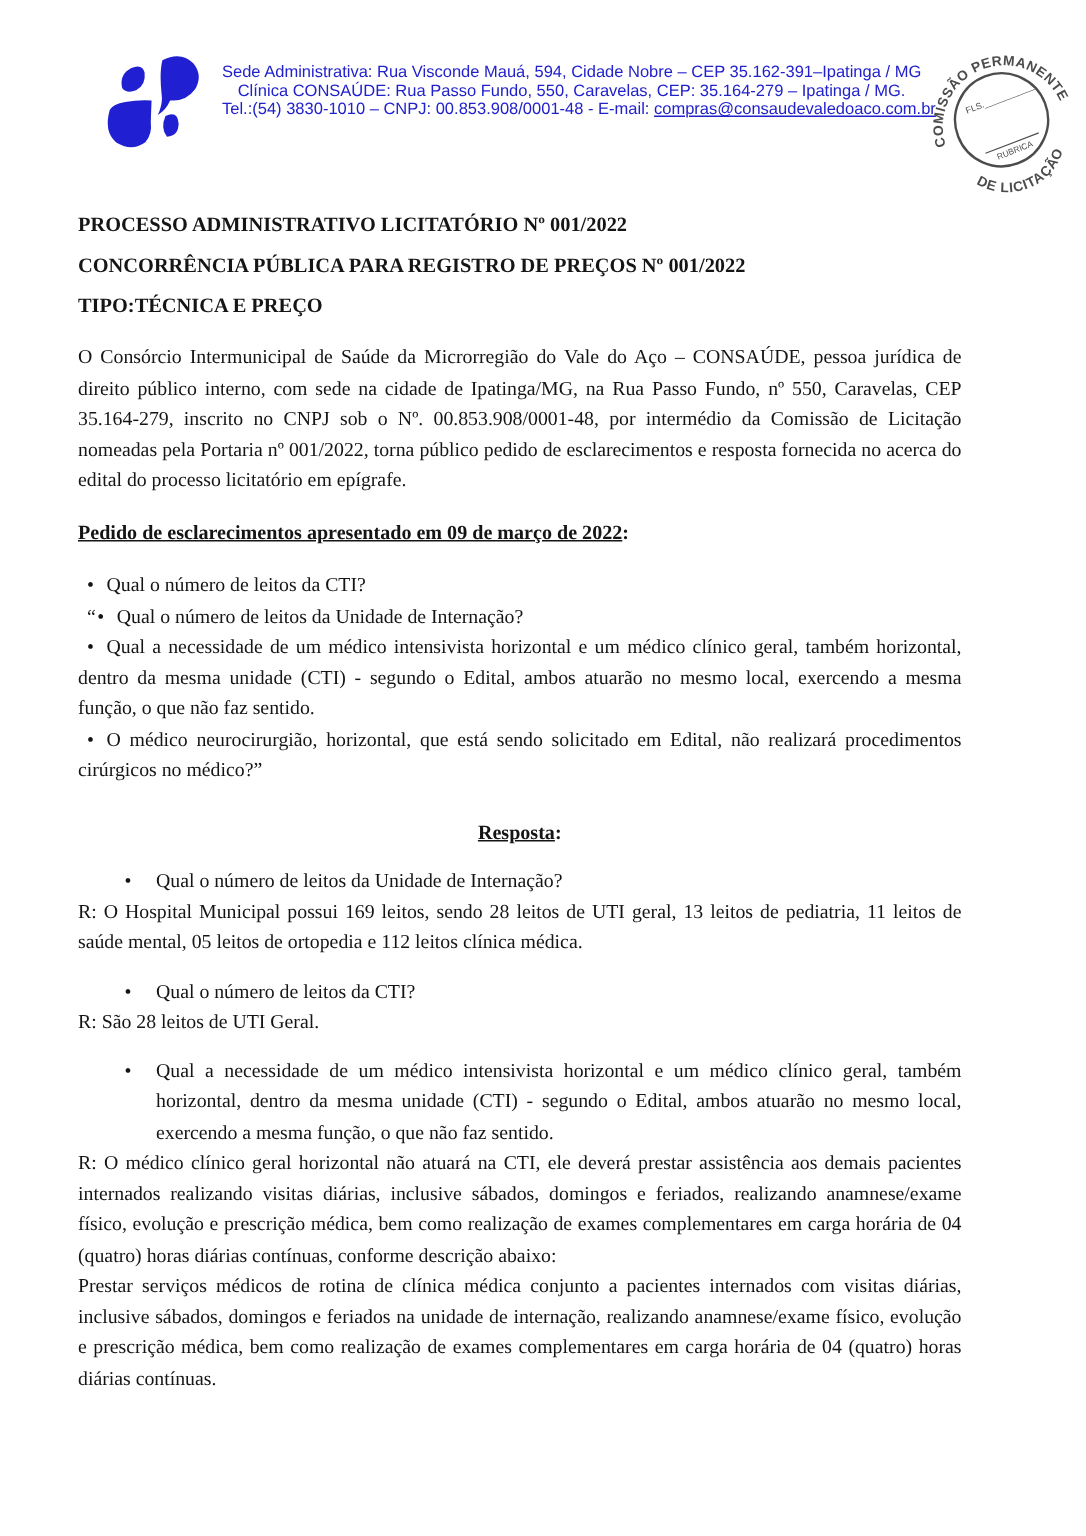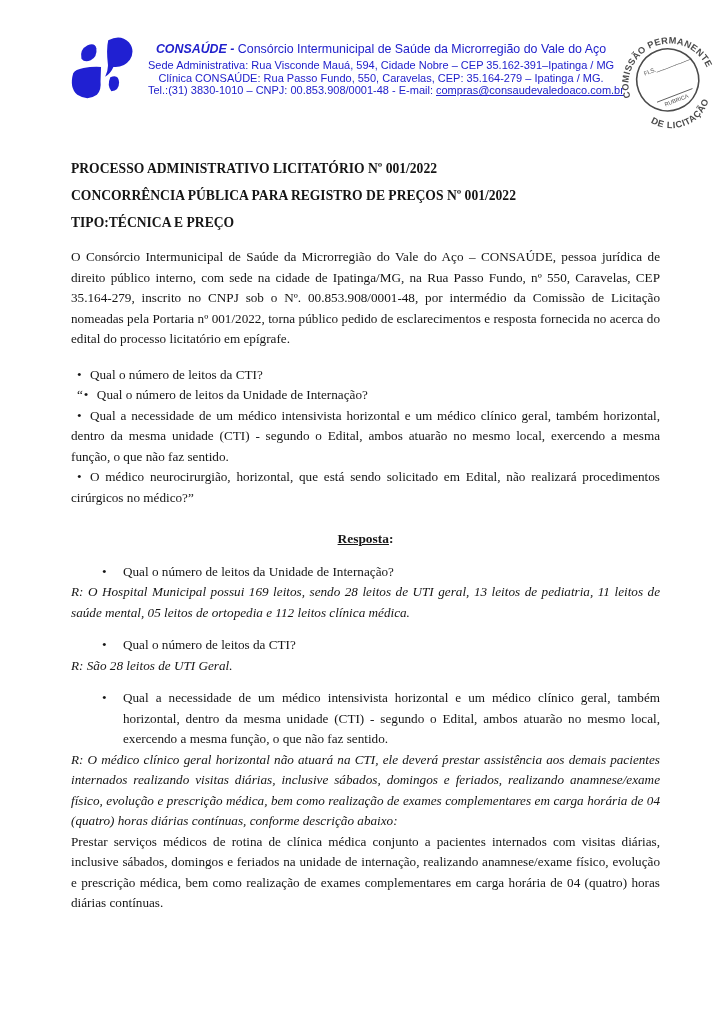--- a/index.html
+++ b/index.html
@@ -16,35 +16,35 @@
     color:#2121cc;font-family:"Liberation Sans",sans-serif;
   }
   .head-line1{font-size:12.4px;line-height:15px;margin-bottom:2px;white-space:nowrap;}
   .brand{font-weight:bold;font-style:italic;}
   .head-small{font-size:11px;line-height:12.6px;white-space:nowrap;}
   .email{color:#2121cc;text-decoration:underline;cursor:pointer;}
   .stamp{position:absolute;right:4px;top:22px;width:106px;height:112px;transform:rotate(-21deg);}
   .stamp svg{width:100%;height:100%;display:block;}
 
   
-  .content{position:absolute;left:71px;top:140px;width:589px;font-size:13.2px;line-height:20.5px;margin-top:19px;}
+  .content{position:absolute;left:52px;top:140px;width:589px;font-size:13.2px;line-height:20.5px;}
   .title-line{margin:0 0 7px;font-weight:bold;font-size:13.6px;line-height:20px;}
   .intro{margin:14px 0 0;text-align:justify;}
   .section-heading{margin:14px 0 0;font-weight:bold;font-size:13.4px;line-height:20.5px;}
   .section-heading .underlined{text-decoration:underline;}
   .bullets{list-style:none;margin:15px 0 0;padding:0;}
   .bullets li{text-align:justify;text-indent:6px;margin:0;}
   .marker{display:inline-block;text-indent:0;width:13px;}
   .lead-quote{display:inline-block;text-indent:0;margin-right:1px;}
   .resp-heading{margin:21px 0 0;text-align:center;}
   .resp-intro{margin:12px 0 0;text-align:justify;}
   .qa-block{margin:12px 0 0;}
   .qa-q{position:relative;margin:0 0 0 27px;padding-left:25px;text-align:justify;}
   .qa-q .marker{position:absolute;left:4px;top:0;width:auto;}
-  .qa-a{margin:0;text-align:justify;font-style:italic;}
+  .qa-a{margin:0;text-align:justify;}
   .service-heading{margin:0;font-weight:bold;font-size:13.4px;line-height:20.5px;text-decoration:underline;}
   .service-text{margin:0;text-align:justify;}
 </style>
 </head>
 <body>
 
 <div class="page">
 
   <div class="letterhead">
 
@@ -53,27 +53,24 @@
         <g fill="#2020d2">
           <path d="M14 22 Q12 13 20 9 Q27 6 28.5 12 Q29.5 20 23 23.5 Q17 26 14 22 Z"></path>
           <path d="M40 4 Q52 -2 60 6 Q66.5 14 61 23 Q55 31 45 30 Q42.5 36 37 39.5 Q40.5 32 39.5 26 Q38 12 40 4 Z"></path>
           <path d="M6 36 Q2 50 10 57 Q20 63.5 29 57 Q33.5 52 32.5 44 L33 30 Q24 29.5 16 31 Q8 32.5 6 36 Z"></path>
           <path d="M42 40 Q50 36.5 50.5 45 Q50.5 53 43 53.5 Q38.5 48 42 40 Z"></path>
         </g>
       </svg>
     </div>
 
     <div class="head-text">
-      <div class="head-line1">
-        <span class="brand">CONSAÚDE -</span><span> Consórcio Intermunicipal de Saúde da Microrregião do Vale do Aço</span>
-      </div>
       <div class="head-small">Sede Administrativa: Rua Visconde Mauá, 594, Cidade Nobre – CEP 35.162-391–Ipatinga / MG</div>
       <div class="head-small">Clínica CONSAÚDE: Rua Passo Fundo, 550, Caravelas, CEP: 35.164-279 – Ipatinga / MG.</div>
       <div class="head-small">
-        <span>Tel.:(31) 3830-1010 – CNPJ: 00.853.908/0001-48 - E-mail: </span><a class="email">compras@consaudevaledoaco.com.br</a>
+        <span>Tel.:(54) 3830-1010 – CNPJ: 00.853.908/0001-48 - E-mail: </span><a class="email">compras@consaudevaledoaco.com.br</a>
       </div>
     </div>
 
     <div class="stamp">
       <svg viewBox="0 0 106 112" xmlns="http://www.w3.org/2000/svg" aria-hidden="true">
         <defs>
           <path id="arcTop" d="M 12 63 A 41 41 0 1 1 94 63"></path>
           <path id="arcBottom" d="M 14 68 A 39 39 0 0 0 92 68"></path>
         </defs>
         <circle cx="53" cy="58" r="31" fill="none" stroke="#4c4c4c" stroke-width="1.6"></circle>
@@ -91,20 +88,21 @@
   </div>
 
   <div class="content">
 
     <p class="title-line">PROCESSO ADMINISTRATIVO LICITATÓRIO Nº 001/2022</p>
     <p class="title-line">CONCORRÊNCIA PÚBLICA PARA REGISTRO DE PREÇOS Nº 001/2022</p>
     <p class="title-line">TIPO:TÉCNICA E PREÇO</p>
 
     <p class="intro">O Consórcio Intermunicipal de Saúde da Microrregião do Vale do Aço – CONSAÚDE, pessoa jurídica de direito público interno, com sede na cidade de Ipatinga/MG, na Rua Passo Fundo, nº 550, Caravelas, CEP 35.164-279, inscrito no CNPJ sob o Nº. 00.853.908/0001-48, por intermédio da Comissão de Licitação nomeadas pela Portaria nº 001/2022, torna público pedido de esclarecimentos e resposta fornecida no acerca do edital do processo licitatório em epígrafe.</p>
 
+    <h3 class="section-heading"><span class="underlined">Pedido de esclarecimentos apresentado em 09 de março de 2022</span><span>:</span></h3>
 
     <ul class="bullets">
       <li><span class="marker">•</span><span>Qual o número de leitos da CTI?</span></li>
       <li><span class="lead-quote">“</span><span class="marker">•</span><span>Qual o número de leitos da Unidade de Internação?</span></li>
       <li><span class="marker">•</span><span>Qual a necessidade de um médico intensivista horizontal e um médico clínico geral, também horizontal, dentro da mesma unidade (CTI) - segundo o Edital, ambos atuarão no mesmo local, exercendo a mesma função, o que não faz sentido.</span></li>
       <li><span class="marker">•</span><span>O médico neurocirurgião, horizontal, que está sendo solicitado em Edital, não realizará procedimentos cirúrgicos no médico?”</span></li>
     </ul>
 
     <h3 class="section-heading resp-heading"><span class="underlined">Resposta</span><span>:</span></h3>
 

